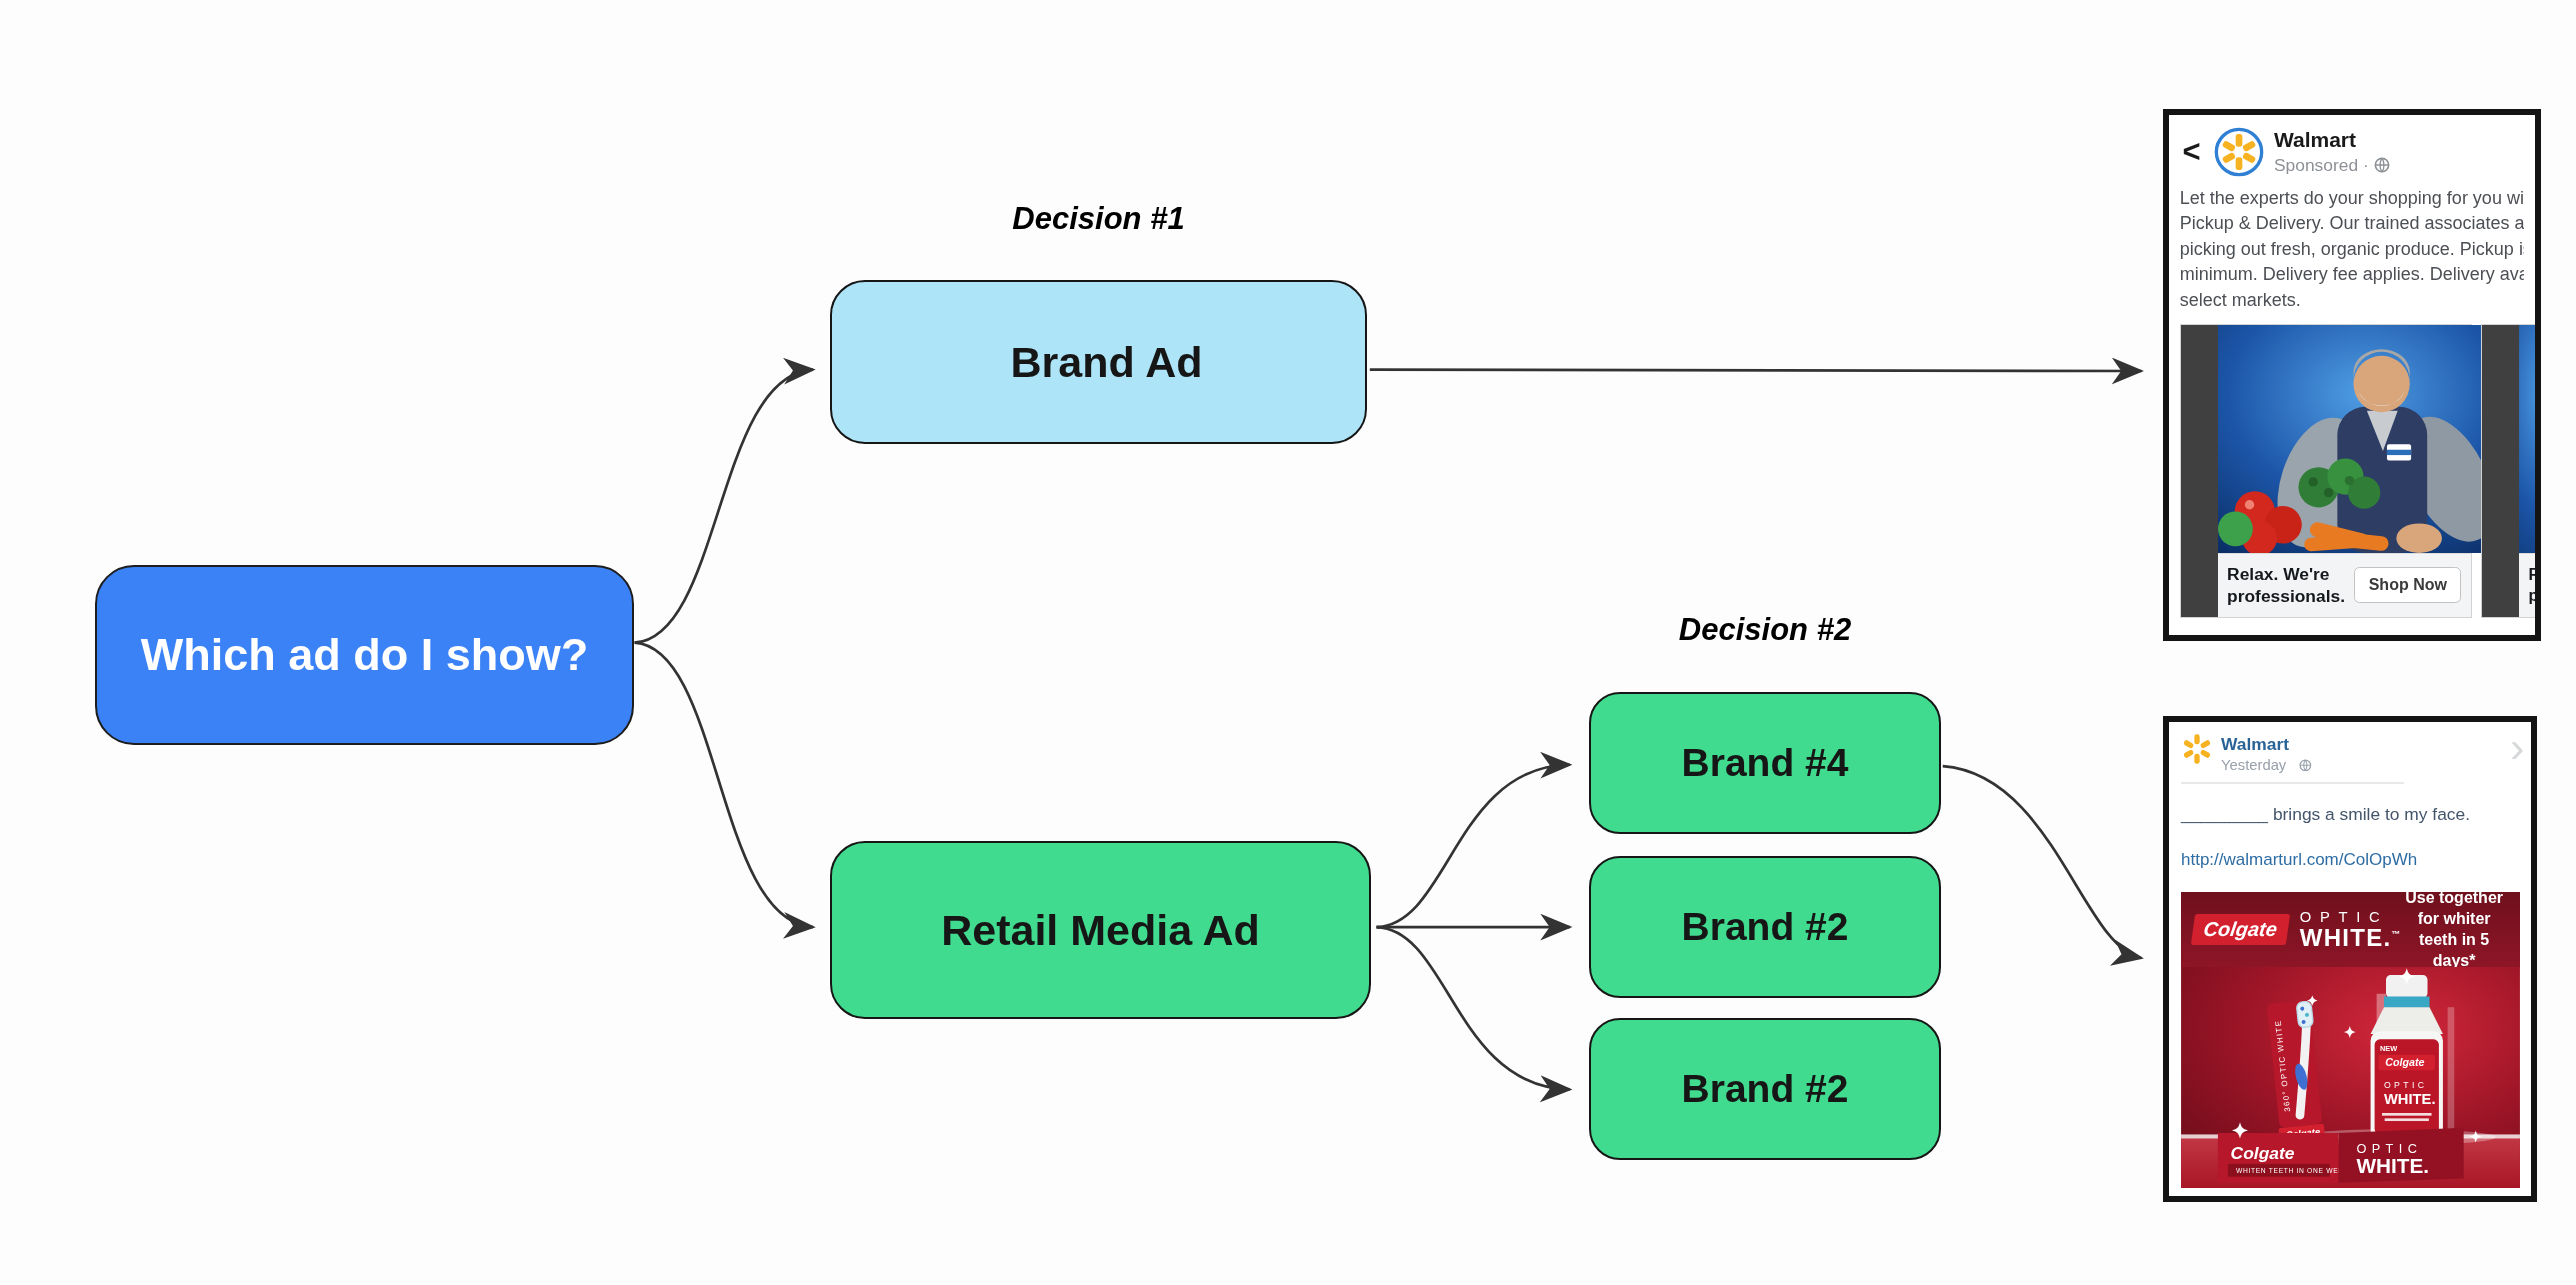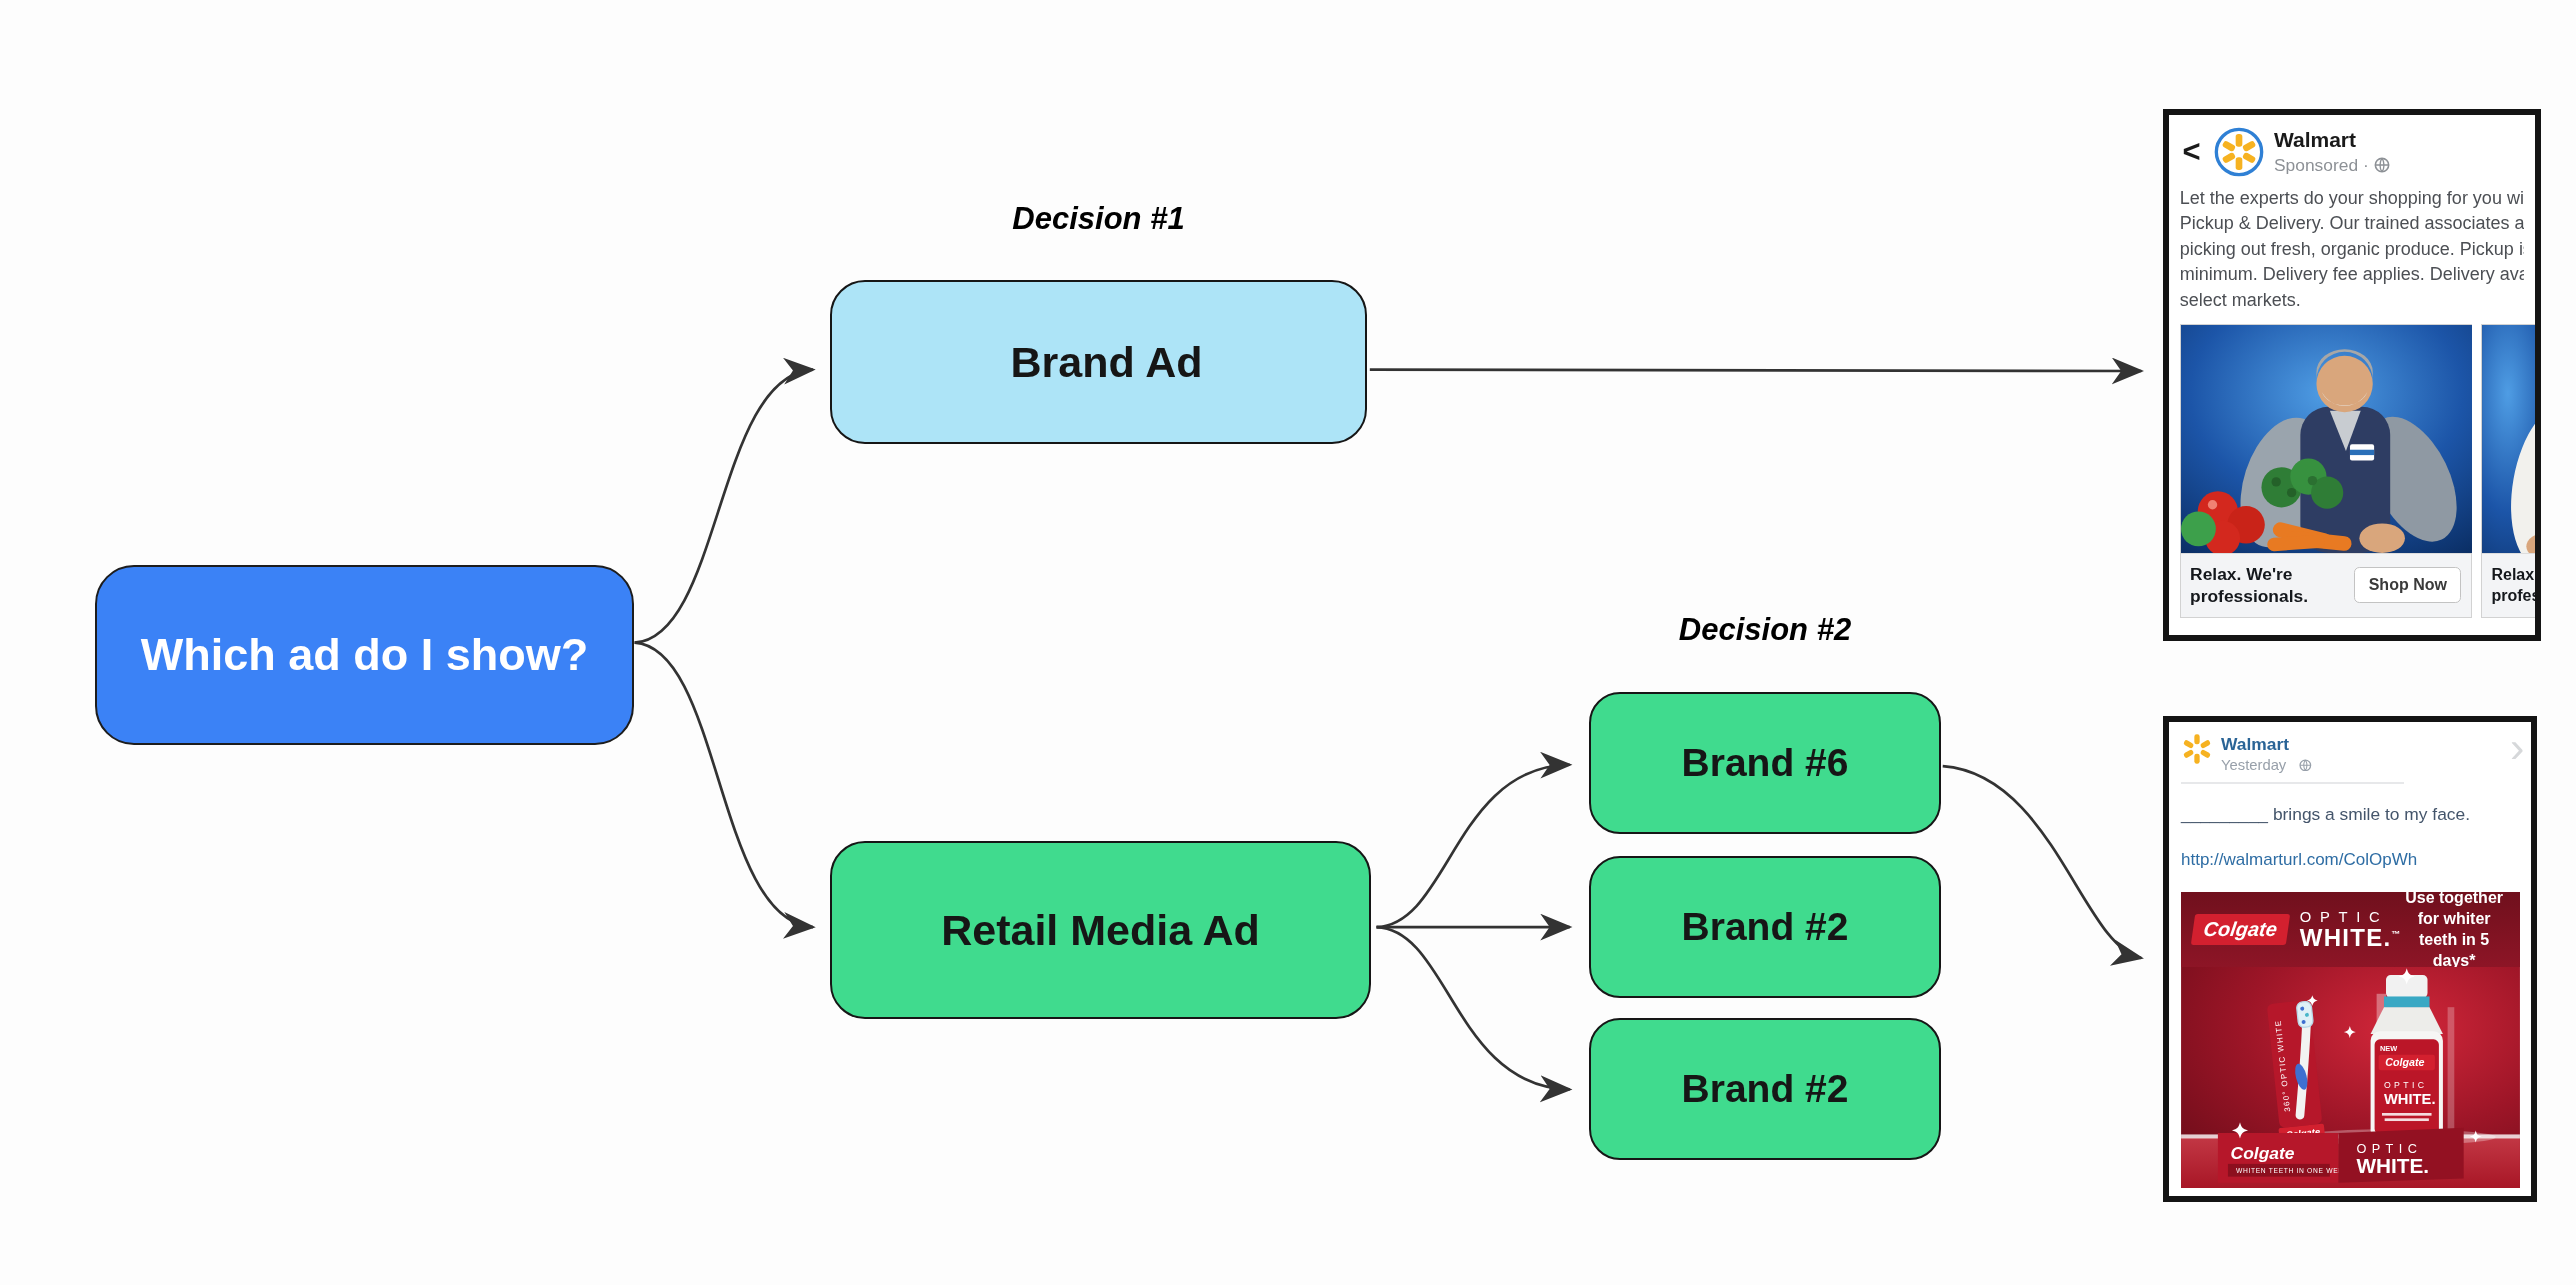--- a/index.html
+++ b/index.html
@@ -35,21 +35,21 @@
   
   .fb { position:relative; width:100%; height:100%; padding:10.7px; overflow:hidden; }
   .fb-head { display:flex; align-items:center; gap:9.4px; }
   .back-chevron { font-size:31px; font-weight:bold; color:#1a1a1a; line-height:1; padding:0 2.7px; }
   .fb-id { display:flex; flex-direction:column; gap:2.7px; }
   .fb-name { font-size:21px; font-weight:800; color:#1a1a1a; }
   .fb-meta { font-size:17.4px; color:#8d9196; display:flex; align-items:center; gap:5.4px; }
   .fb-body { margin-top:8px; }
   .fb-body .line { font-size:18px; line-height:25.5px; color:#4c4f54; white-space:nowrap; overflow:hidden; }
   .carousel { margin-top:10.7px; display:flex; gap:9.4px; width:402px; }
-  .card { border:0.7px solid #d2d2d2; background:#404040; flex:0 0 auto; }
+  .card { border:0.7px solid #d2d2d2; background:#404040; flex:0 0 auto;padding-left:37px; }
   .card-main { width:292px; }
   .card-side { width:87px; }
   .card img, .card svg.hero { display:block; }
   .card-foot { background:#f3f4f6; border-top:0.7px solid #dddddd; padding:8px 9.4px; display:flex; align-items:center; min-height:64px; }
   .card-caption { font-size:17.4px; font-weight:bold; color:#15181c; line-height:22px; width:168px; }
   .shopnow-btn { margin-left:auto; background:#ffffff; border:1.3px solid #c3c3c3; border-radius:5.4px;
                  padding:8px 13.4px; font-size:16px; font-weight:bold; color:#3a3a3a; white-space:nowrap; }
   .caption-sm { font-size:16px; font-weight:bold; color:#15181c; line-height:21px; }
 
   
@@ -96,21 +96,21 @@
       <path d="M 2896 1142 C 3060 1154, 3105 1412, 3192 1428" marker-end="url(#arr)"></path>
     </g>
   </svg>
 
   <div class="decision decision-1">Decision #1</div>
   <div class="decision decision-2">Decision #2</div>
 
   <div class="node node-root">Which ad do I show?</div>
   <div class="node node-brand">Brand Ad</div>
   <div class="node node-retail">Retail Media Ad</div>
-  <div class="node node-sm node-b1">Brand #6</div>
+  <div class="node node-sm node-b1">Brand #4</div>
   <div class="node node-sm node-b2a">Brand #2</div>
   <div class="node node-sm node-b2b">Brand #2</div>
 
   <div class="ad-frame ad-top">
     <div class="fb">
       <div class="fb-head">
         <div class="back-chevron">&lt;</div>
         <svg width="52" height="52" viewBox="0 0 78 78">
           <circle cx="39" cy="39" r="34" fill="#ffffff" stroke="#2f80d5" stroke-width="5"></circle>
           <g fill="#f6b221">

